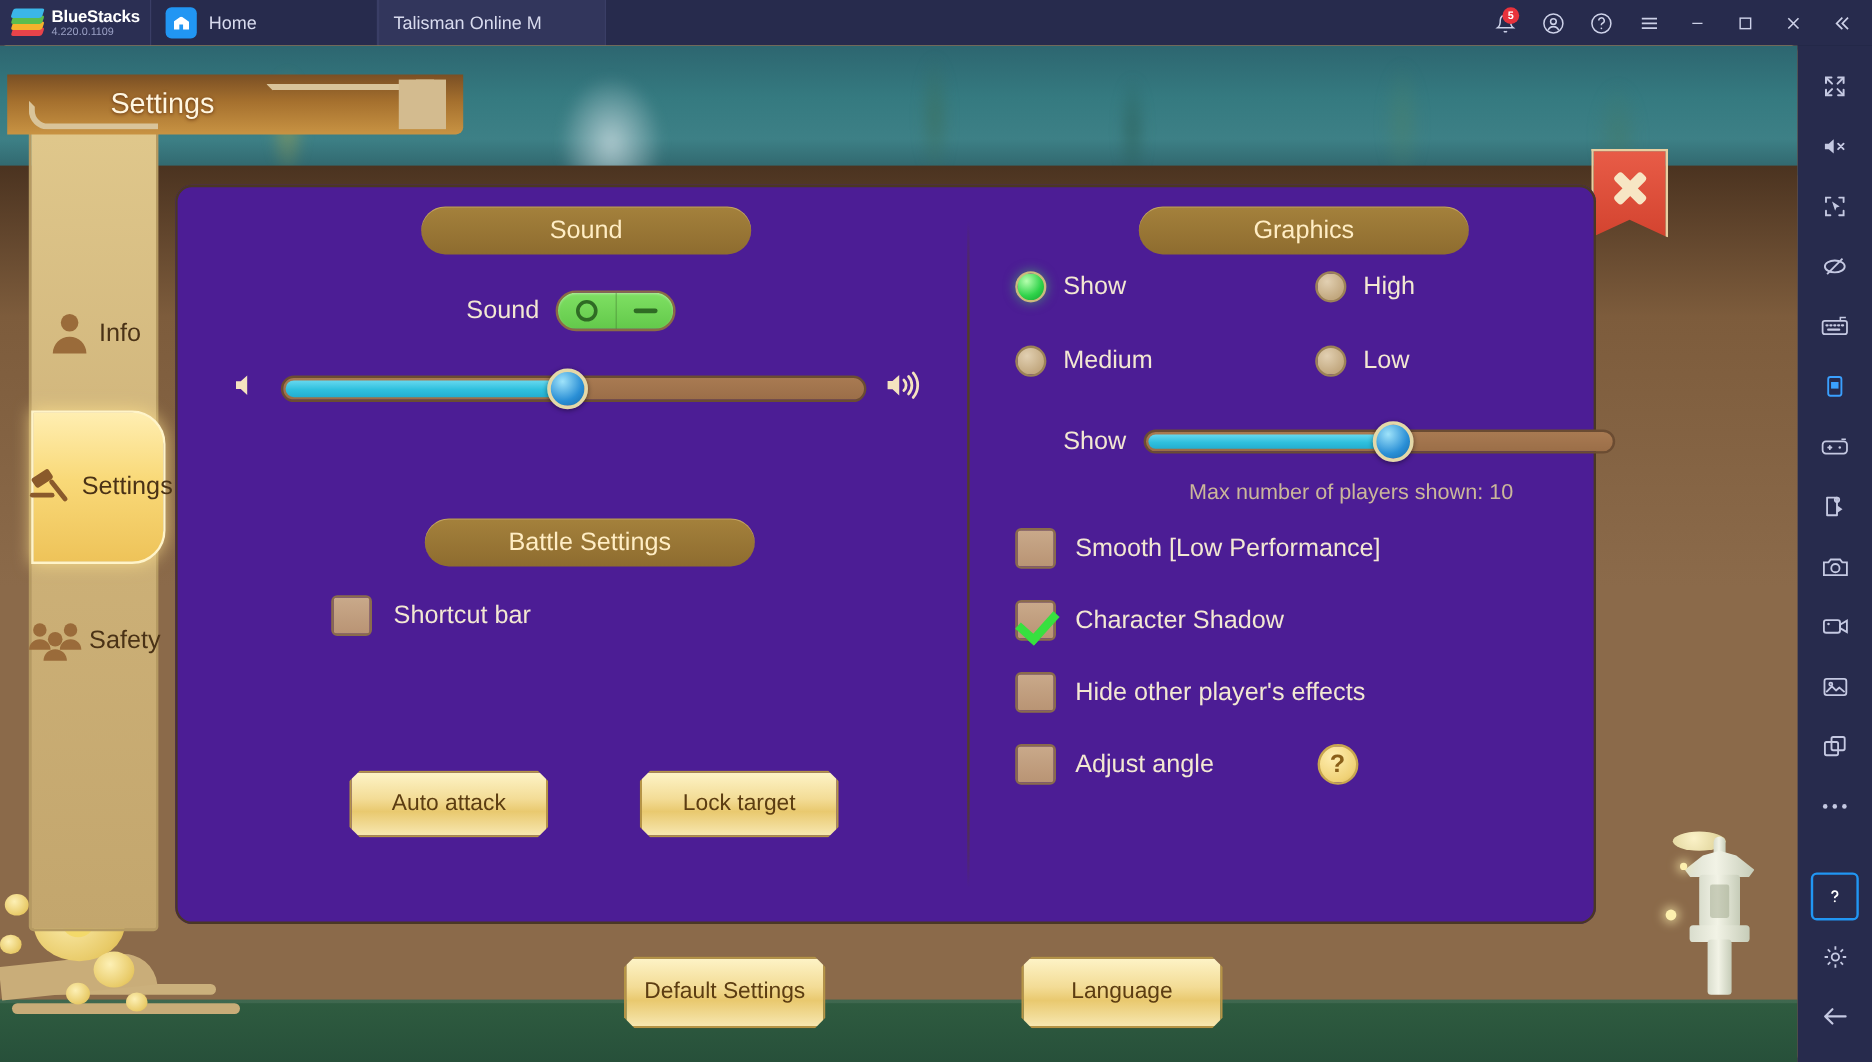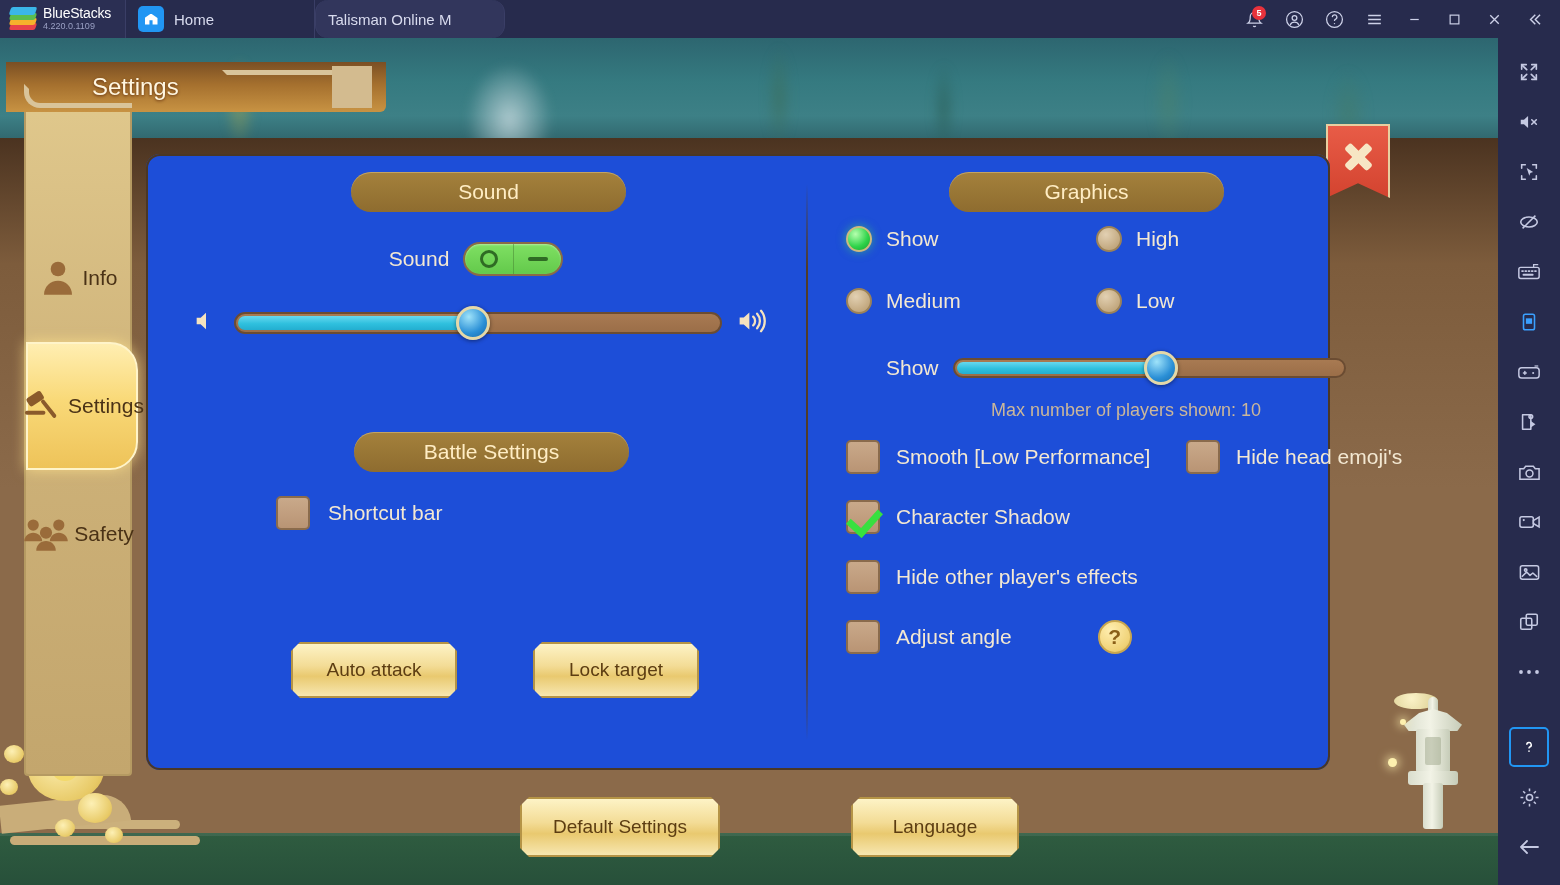--- a/index.html
+++ b/index.html
@@ -25,31 +25,31 @@
   .bs-logo { width: 26px; height: 24px; position: relative; flex: none; }
   .bs-logo i {
     position: absolute; left: 0; width: 26px; height: 7px; border-radius: 2px;
     transform: skewX(-18deg);
   }
   .bs-logo i:nth-child(1) { top: 16px; background: #e8434a; }
   .bs-logo i:nth-child(2) { top: 11px; background: #f6b22c; }
   .bs-logo i:nth-child(3) { top: 6px;  background: #5bbd4e; }
   .bs-logo i:nth-child(4) { top: 0px;  background: #3bb6e8; height: 8px; }
   .bs-names { line-height: 1.05; }
-  .bs-name { color: #fff; font-size: 14px; font-weight: normal; letter-spacing: -0.2px; }
+  .bs-name { color: #fff; font-size: 14px; font-weight: bold; letter-spacing: -0.2px; }
   .bs-ver  { color: #9aa0c4; font-size: 9px; margin-top: 1px; }
 
   .tab {
     display: flex; align-items: center; gap: 10px;
     padding: 0 18px 0 12px;
     border-left: 1px solid #3a3e66;
     border-right: 1px solid #3a3e66;
     min-width: 190px;
   }
-  .tab.active { background: #32365c; border-radius: 13px; }
+  .tab.active { background: #32365c; }
   .tab-ico { width: 26px; height: 26px; border-radius: 5px; flex: none;
              display: flex; align-items: center; justify-content: center; }
   .tab-ico.home { background: #2196f3; }
   .tab-ico.home::before {
     content: ""; width: 13px; height: 11px; background: #fff;
     clip-path: polygon(50% 0%, 100% 42%, 100% 100%, 62% 100%, 62% 62%, 38% 62%, 38% 100%, 0 100%, 0 42%);
   }
   .tab-ico.game {
     background: radial-gradient(circle at 35% 30%, #e8c07a, #8d4a22 70%);
     border: 1px solid #d8b070;
@@ -228,21 +228,21 @@
     border-radius: 0 28px 28px 0;
     width: 112px;
     box-shadow: 0 0 14px rgba(255,226,140,.75);
   }
   .rail-icon { height: 50px; display:flex; align-items:center; justify-content:center; }
 
   
   .content-panel {
     position: absolute; left: 140px; top: 92px;
     width: 1184px; height: 616px;
-    background: #1d4ed8;
+    background: #4c1d95;
     border-radius: 14px;
     box-shadow: inset 0 0 0 2px #4a3725;
   }
   .col-divider {
     position:absolute; left: 660px; top: 30px; width: 2px; height: 556px;
     background: linear-gradient(180deg, transparent, #523c27 15%, #523c27 85%, transparent);
   }
 
   .section-pill {
     position:absolute;
@@ -357,21 +357,21 @@
     background: linear-gradient(180deg, #fdf3c6 0%, #f3dc96 42%, #e9c96f 62%, #f7e7b0 100%);
     border: 2px solid #b59446;
     color: #5c3d12; font-size: 19px;
     display:flex; align-items:center; justify-content:center;
     clip-path: polygon(9px 0, calc(100% - 9px) 0, 100% 9px, 100% calc(100% - 9px),
                        calc(100% - 9px) 100%, 9px 100%, 0 calc(100% - 9px), 0 9px);
     box-shadow: 0 2px 5px rgba(0,0,0,.3);
   }
   .btn-auto  { position:absolute; left: 145px; top: 488px; width: 166px; height: 56px; }
   .btn-lock  { position:absolute; left: 387px; top: 488px; width: 166px; height: 56px; }
-  .btn-def   { position:absolute; left: 514px; top: 735px; width: 200px; height: 60px; }
+  .btn-def   { position:absolute; left: 514px; top: 735px; width: 168px; height: 60px; }
   .btn-lang  { position:absolute; left: 845px; top: 735px; width: 168px; height: 60px; }
 
   
   .close-banner {
     position:absolute; right: 46px; top: 62px;
     width: 64px; height: 74px;
     background: linear-gradient(180deg, #e85c47, #d3432f);
     border: 2px solid #e8cfa0;
     border-bottom: none;
     clip-path: polygon(0 0, 100% 0, 100% 100%, 50% 80%, 0 100%);
@@ -625,24 +625,20 @@
       </div>
 
       <div class="max-players">Max number of players shown: 10</div>
 
       <div class="cb-area">
         <div class="cb-line">
           <div class="cb-item" style="width:340px">
             <span class="checkbox"></span>
             <span class="lbl">Smooth [Low Performance]</span>
           </div>
-          <div class="cb-item">
-            <span class="checkbox"></span>
-            <span class="lbl">Hide head emoji's</span>
-          </div>
         </div>
         <div class="cb-line">
           <div class="cb-item">
             <span class="checkbox on"></span>
             <span class="lbl">Character Shadow</span>
           </div>
         </div>
         <div class="cb-line">
           <div class="cb-item">
             <span class="checkbox"></span>

